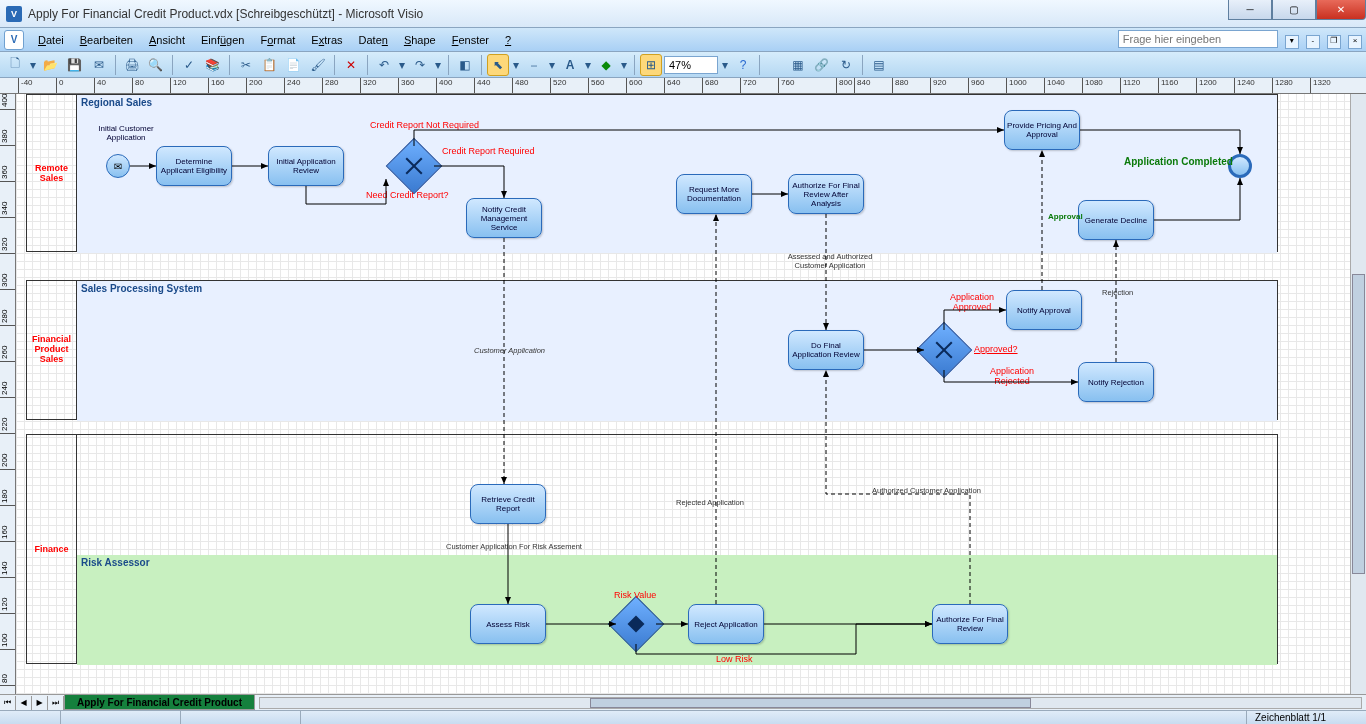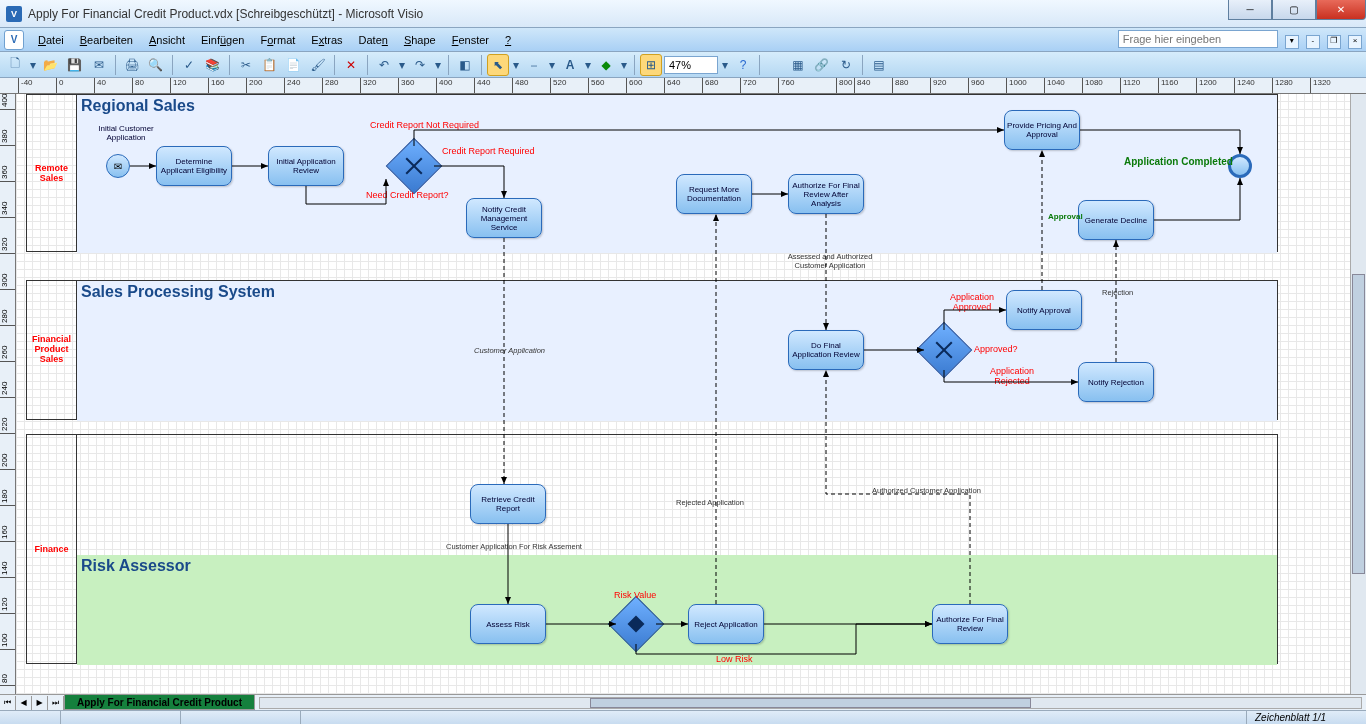--- a/index.html
+++ b/index.html
@@ -38,21 +38,21 @@
 
 
 .canvas-wrap { position: absolute; left: 16px; right: 16px; top: 94px; bottom: 30px; background: #fff; overflow: hidden; }
 .canvas { position: relative; width: 100%; height: 100%; background-image: repeating-linear-gradient(0deg, #e8e8e8 0, #e8e8e8 1px, transparent 1px, transparent 8px), repeating-linear-gradient(90deg, #e8e8e8 0, #e8e8e8 1px, transparent 1px, transparent 8px); }
 
 
 .pool { position: absolute; border: 1px solid #333; }
 .pool-header { position: absolute; left: 0; top: 0; bottom: 0; width: 50px; border-right: 1px solid #333; display: flex; align-items: center; justify-content: center; font-size: 9px; color: red; font-weight: bold; text-align: center; padding: 2px; }
 .lane { position: absolute; left: 50px; right: 0; border-bottom: 1px solid #333; }
 .lane:last-child { border-bottom: none; }
-.lane-title { position: absolute; left: 4px; top: 2px; font-size: 16px; font-weight: bold; color: #1a4a8a; }
+.lane-title { position: absolute; left: 4px; top: 2px; font-size: 10px; font-weight: bold; color: #1a4a8a; }
 .lane.blue { background: #e8f0ff; }
 .lane.green { background: #c8f0c0; }
 
 
 .task { position: absolute; width: 76px; height: 40px; background: linear-gradient(#d0e8ff,#88c0f0); border: 1px solid #2a6aba; border-radius: 8px; display: flex; align-items: center; justify-content: center; text-align: center; font-size: 8px; color: #003; padding: 2px; box-shadow: 1px 1px 2px rgba(0,0,0,0.2); }
 .event-circle { position: absolute; width: 24px; height: 24px; background: linear-gradient(#d0e8ff,#88c0f0); border: 1px solid #2a6aba; border-radius: 50%; display: flex; align-items: center; justify-content: center; font-size: 10px; }
 .event-end { border-width: 3px; }
 .gateway { position: absolute; width: 40px; height: 40px; }
 .gateway-diamond { width: 100%; height: 100%; background: linear-gradient(135deg,#6fb0ff,#3a7ad0); border: 1px solid #1a4a9a; transform: rotate(45deg); }
 .gateway-x { position:absolute; left:50%; top:50%; transform:translate(-50%,-50%); width:18px; height:18px; }
@@ -66,21 +66,21 @@
 .label-small { position: absolute; font-size: 7.5px; color: #333; text-align: center;}
 
 
 .sheet-tabs { position: absolute; left: 0; right: 0; bottom: 14px; height: 16px; background: #e8f0f8; border-top: 1px solid #999; display: flex; align-items: center; font-size: 10px; }
 .nav-btn { width: 16px; height: 14px; border-right: 1px solid #999; display:flex; align-items:center; justify-content:center; font-size:8px; }
 .sheet-tab { background: #15803d; border: 1px solid #999; border-top: none; padding: 0 12px; height: 15px; display:flex; align-items:center; font-weight:bold;}
 .hscroll { flex:1; margin: 0 4px; height:12px; background:#e0e8f0; border:1px solid #aaa; position:relative;}
 .hscroll-thumb { position:absolute; left:30%; width:40%; height:100%; background:#c0d0e0; border:1px solid #889;}
 
 
-.statusbar { position: absolute; left: 0; right: 0; bottom: 0; height: 14px; background: linear-gradient(#e0ecf8,#c8dcf0); border-top: 1px solid #9ab; font-size: 10px; display:flex; align-items:center;font-style:italic; }
+.statusbar { position: absolute; left: 0; right: 0; bottom: 0; height: 14px; background: linear-gradient(#e0ecf8,#c8dcf0); border-top: 1px solid #9ab; font-size: 10px; display:flex; align-items:center; }
 .status-cell { border-left:1px solid #9ab; padding: 0 8px; height:100%; display:flex; align-items:center;}
 
 
 .vscroll { position:absolute; right:0; top:94px; bottom:30px; width:16px; background:#e0e8f0; border-left:1px solid #aaa;}
 .vscroll-thumb { position:absolute; top:30%; height:50%; left:1px; right:1px; background:#c0d0e0; border:1px solid #889;}
 
 svg.connector { position:absolute; left:0; top:0; width:100%; height:100%; pointer-events:none; }
 </style>
 </head>
 <body>
@@ -270,21 +270,21 @@
   <div class="event-circle event-end" style="left:1212px; top:60px;"></div>
   <div class="label-green" style="left:1108px; top:62px;">Application Completed</div>
   <div class="label-green" style="left:1032px; top:118px; font-size:8px;">Approval</div>
   <div class="label-small" style="left:764px; top:158px; width:100px;">Assessed and Authorized Customer Application</div>
 
   <div class="task" style="left:772px; top:236px;">Do Final Application Review</div>
   <div class="gateway" style="left:908px; top:236px;">
         <div class="gateway-diamond"></div>
         <div class="gateway-x"></div>
       </div>
-  <div class="label-red" style="left:958px; top:250px;">Approved?</div>
+  <div class="label-red" style="left:958px; top:250px;text-decoration:underline;">Approved?</div>
   <div class="label-red" style="left:926px; top:198px; width:60px; text-align:center;">Application Approved</div>
   <div class="label-red" style="left:966px; top:272px; width:60px; text-align:center;">Application Rejected</div>
   <div class="task" style="left:990px; top:196px;">Notify Approval</div>
   <div class="task" style="left:1062px; top:268px;">Notify Rejection</div>
   <div class="label-small" style="left:1086px; top:194px;">Rejection</div>
   <div class="label-small" style="left:458px; top:252px;font-style:italic;">Customer Application</div>
 
   <div class="task" style="left:454px; top:390px;">Retrieve Credit Report</div>
   <div class="label-small" style="left:430px; top:448px;">Customer Application For Risk Assement</div>
   <div class="label-small" style="left:660px; top:404px;">Rejected Application</div>

